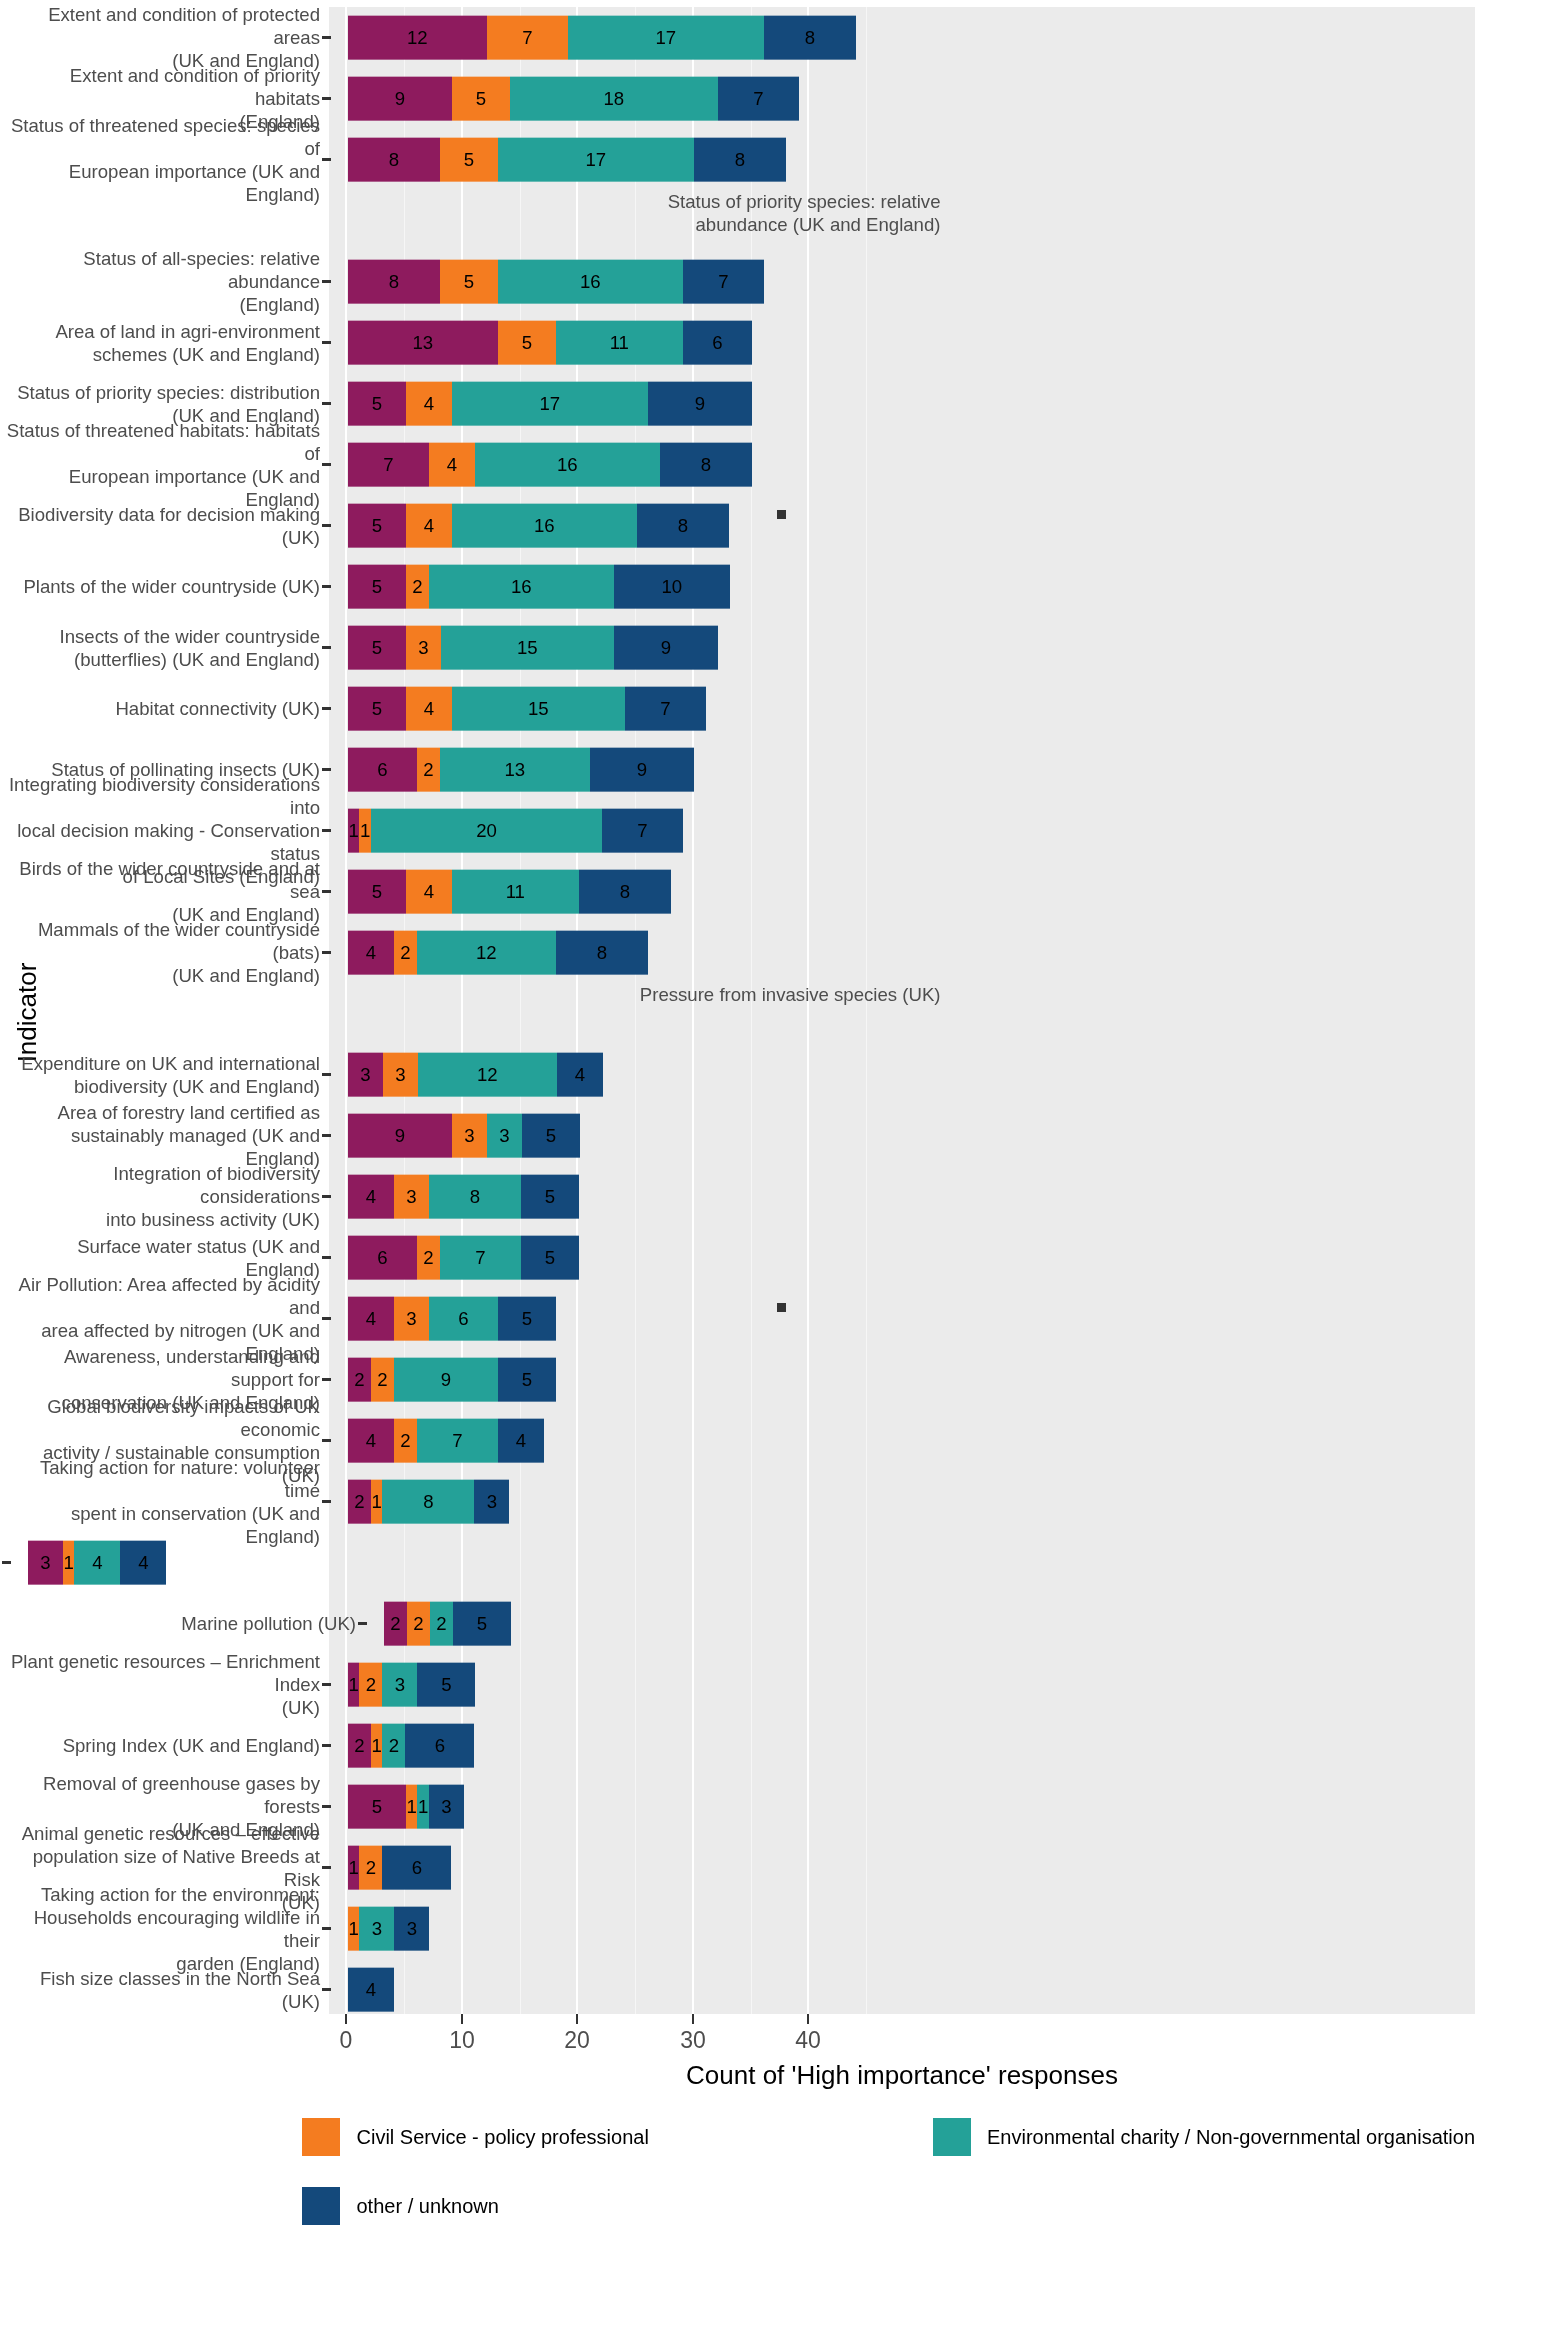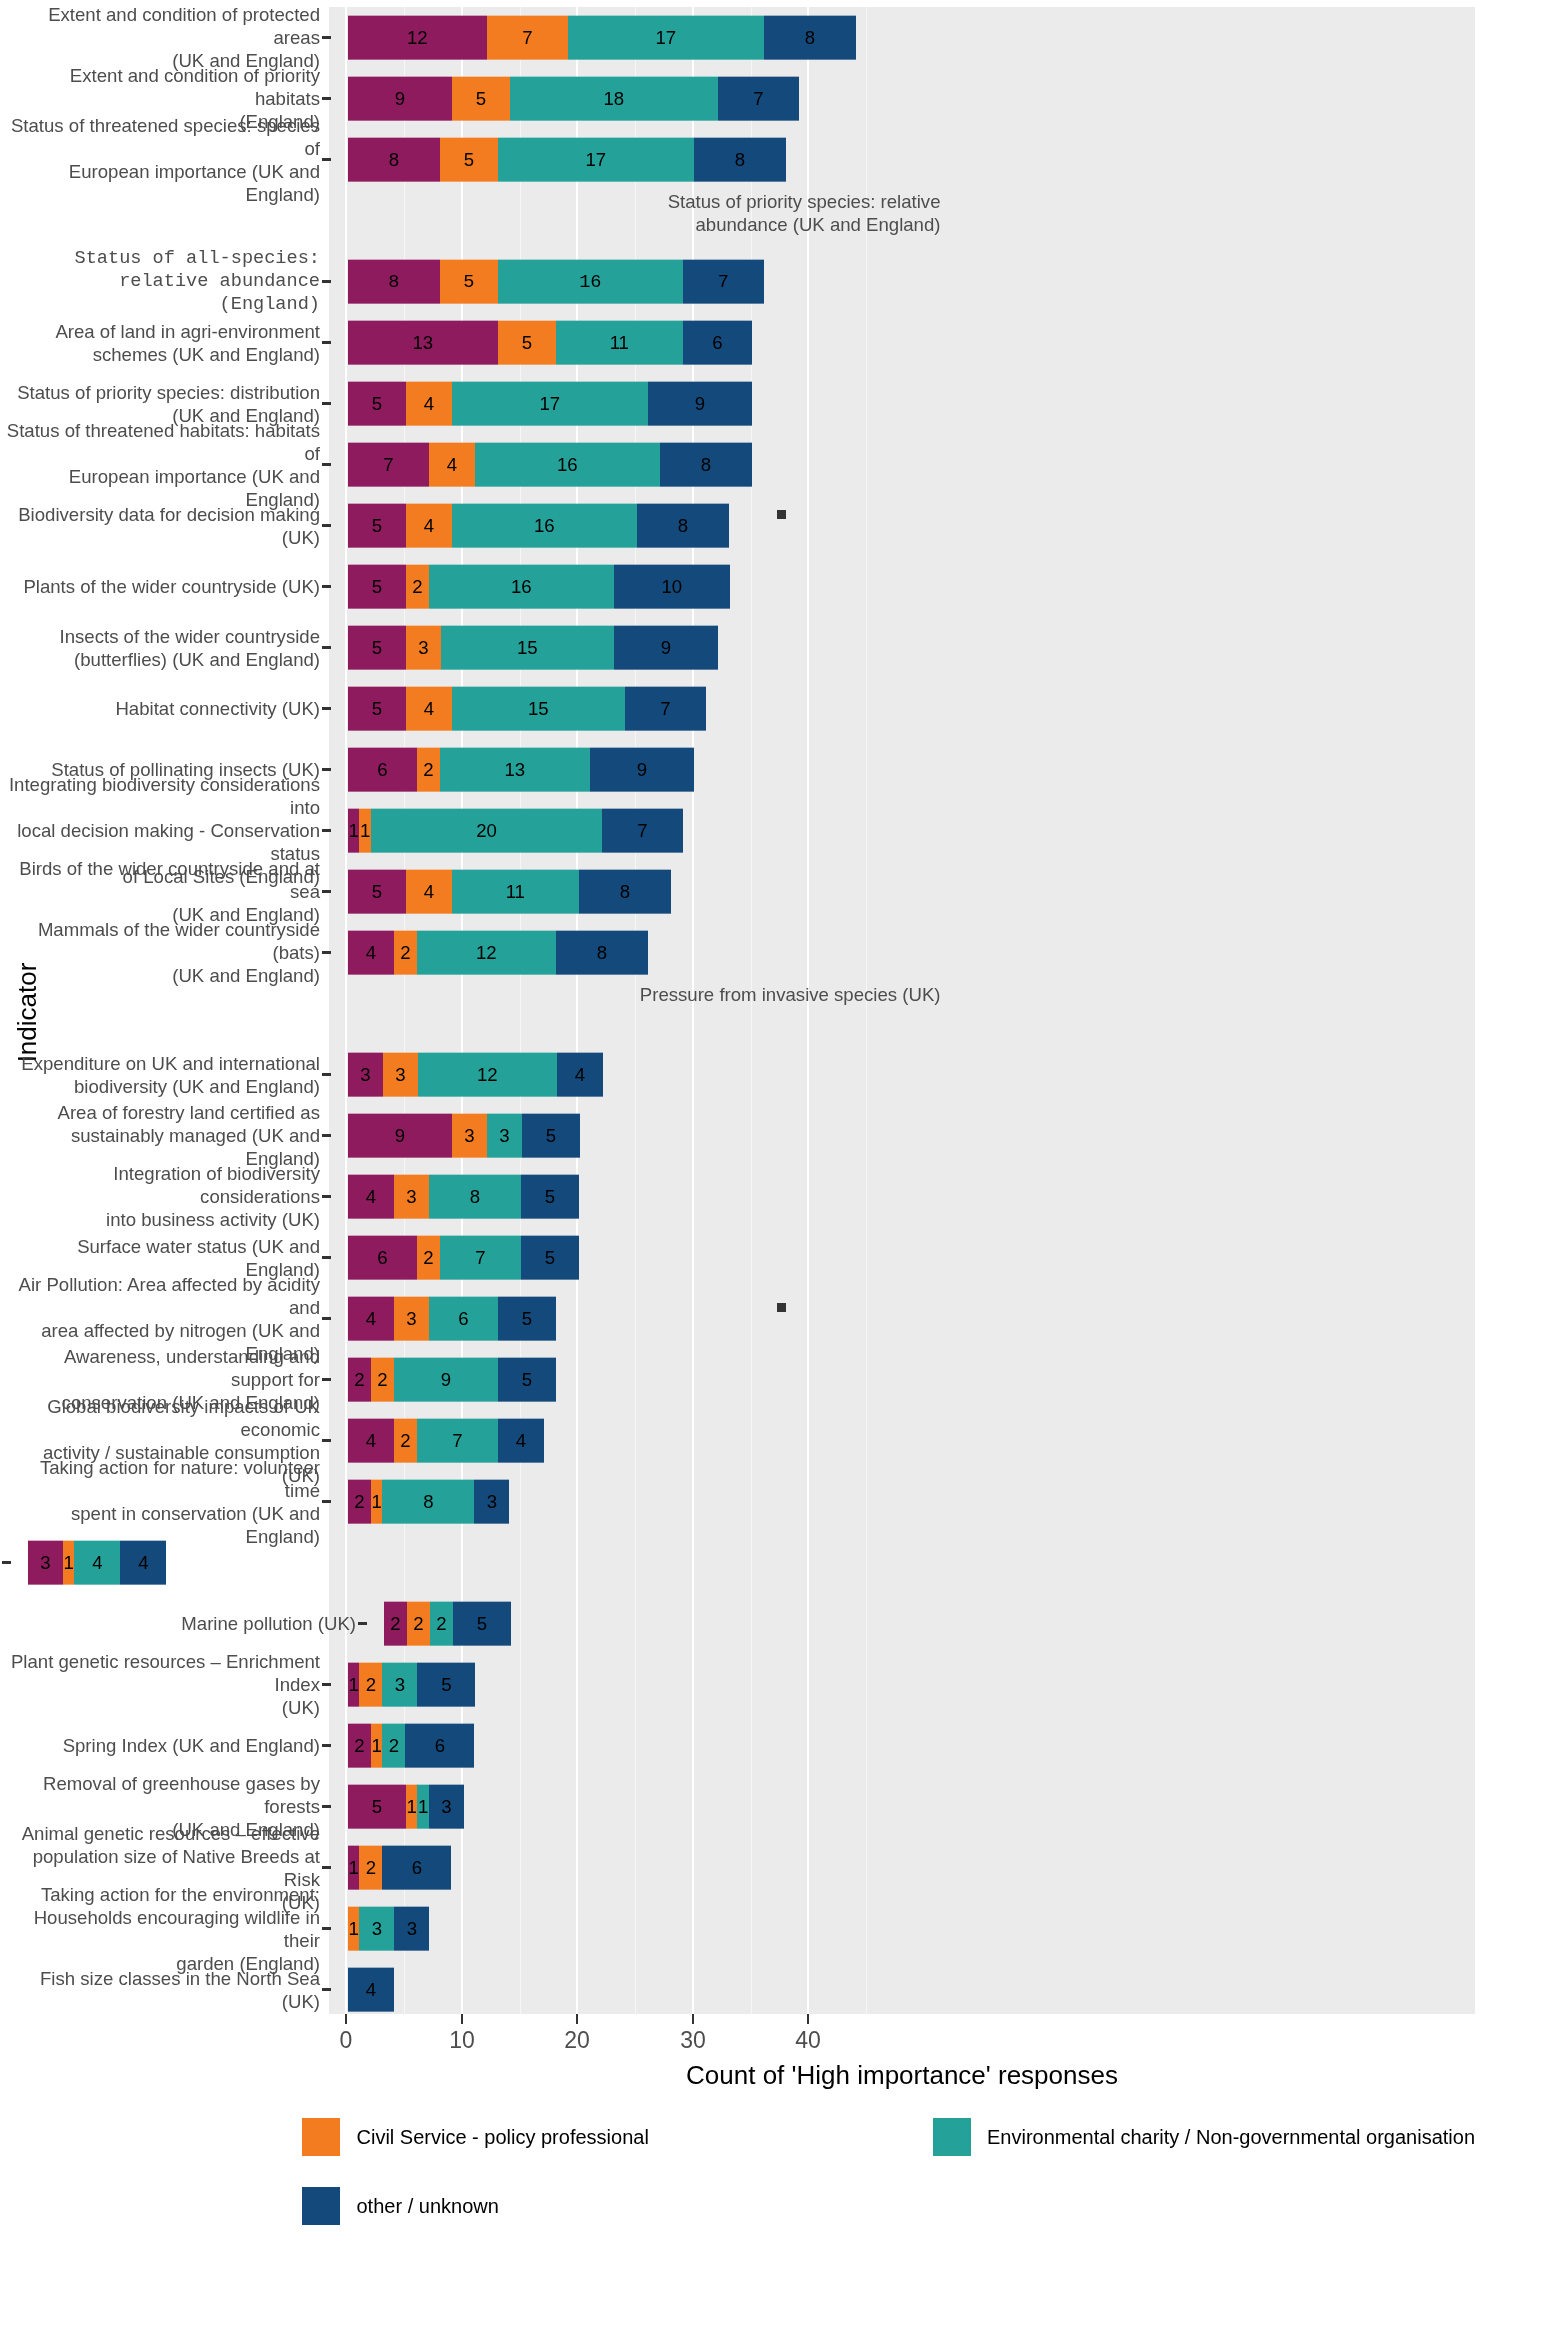--- a/index.html
+++ b/index.html
@@ -183,21 +183,21 @@
               </div>
               <div class="seg" style="width: 196px; background: rgb(36, 161, 152);">
                 <span>17</span>
               </div>
               <div class="seg" style="width: 104px; background: rgb(20, 73, 123);">
                 <span>9</span>
               </div>
             </div>
           </div>
         </div>
-        <div class="row" style="height: 61px; font-family: Liberation Mono, monospace;">
+        <div class="row" style="height: 61px;">
           <div class="row-label">
             <div>Status of all-species: relative abundance</div>
             <div>(England)</div>
           </div>
           <div class="tick-mark"></div>
           <div class="row-bars">
             <div class="bar">
               <div class="seg" style="width: 92px; background: rgb(142, 27, 94);">
                 <span>8</span>
               </div>

